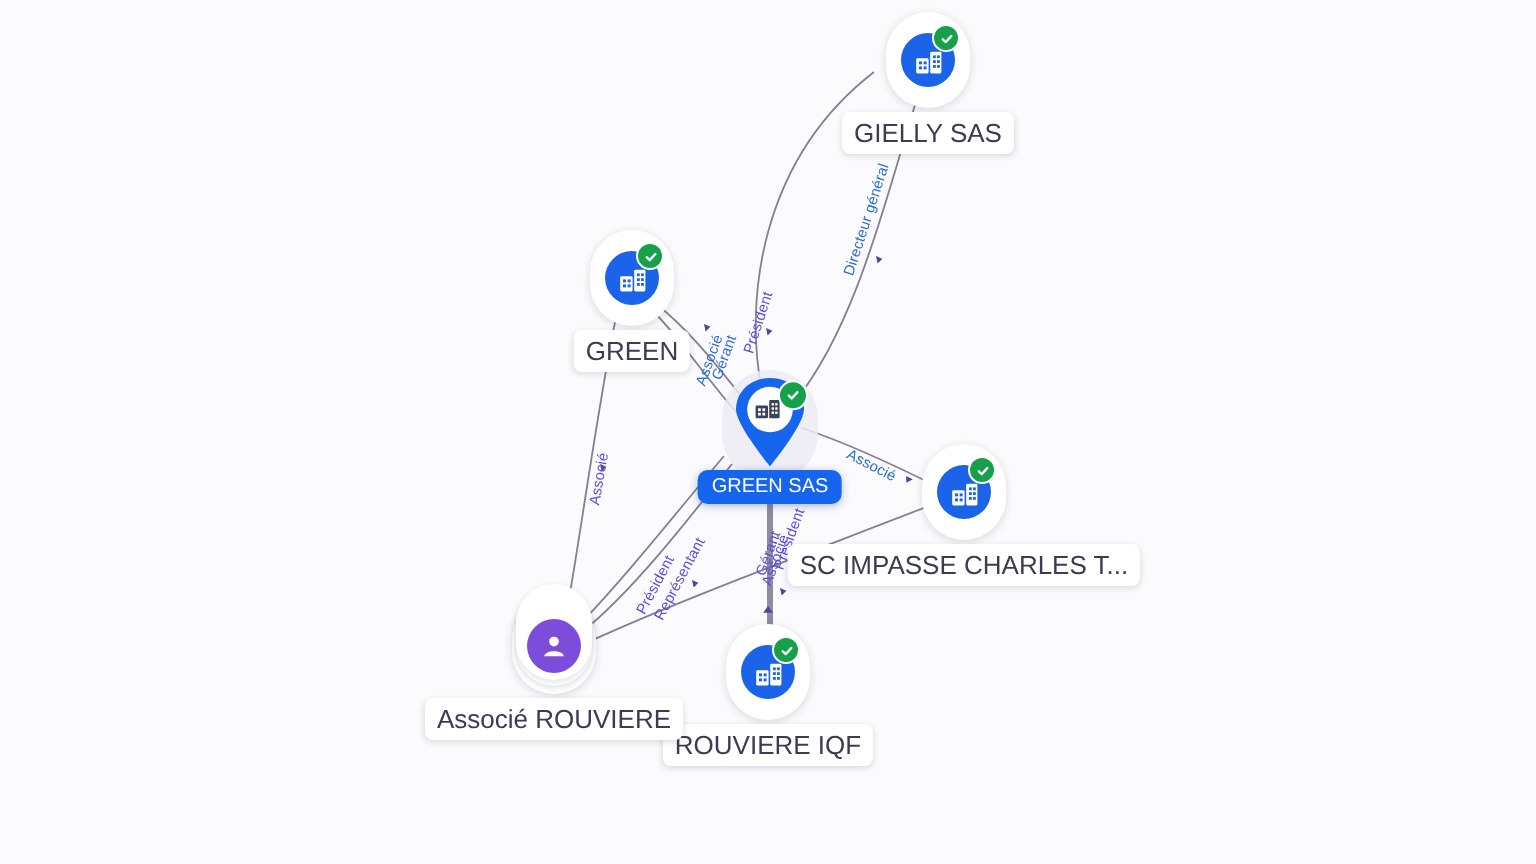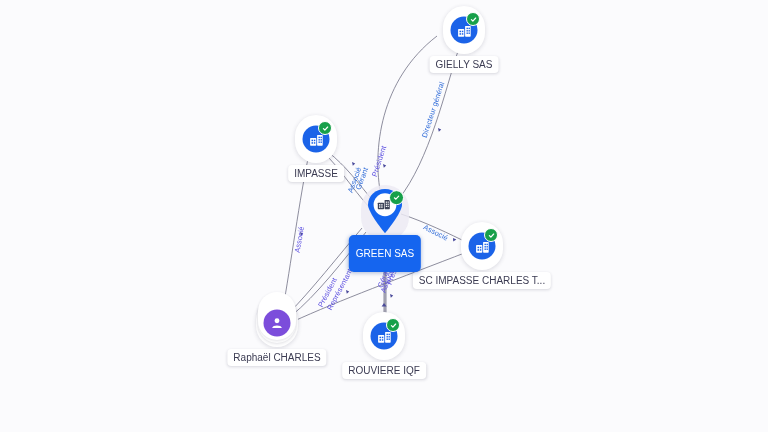--- a/index.html
+++ b/index.html
@@ -92,21 +92,21 @@
   }
   .badge svg { display: block; }
 
   .label {
     position: absolute;
     left: 50%;
     transform: translateX(-50%);
     top: 26px;
     background: #ffffff;
     color: #3b3b52;
-    font-size: 10px;
+    font-size: 13px;
     padding: 3px 6px;
     border-radius: 4px;
     white-space: nowrap;
     box-shadow: 0 1px 3px rgba(40,40,70,0.17);
   }
 
   
   .pin-halo {
     position: absolute;
     left: 50%; top: 50%;
@@ -120,21 +120,21 @@
     position: absolute;
     left: 50%; top: 50%;
     transform: translate(-50%, -54%);
     width: 38px; height: 46px;
   }
   .pin svg { display: block; }
   .label.focus {
     background: #1565ef;
     color: #ffffff;
     font-size: 10px;
-    padding: 13px 7px;
+    padding: 3px 7px;
     border-radius: 5px;
     top: 22px;
     box-shadow: 0 1px 4px rgba(20,60,140,0.35);
     text-align: right;
   }
 </style>
 </head>
 <body>
 
 <div id="stage">
@@ -233,21 +233,21 @@
           <rect x="10.0" y="10.0" width="1.4" height="1.4" fill="#1b63e8"></rect>
           <rect x="12.0" y="10.0" width="1.4" height="1.4" fill="#1b63e8"></rect>
         </svg>
       </div>
       <div class="badge">
         <svg width="7" height="7" viewBox="0 0 10 10" aria-hidden="true">
           <path d="M2 5.2 L4.1 7.2 L8.1 2.9" stroke="#ffffff" stroke-width="1.7" fill="none" stroke-linecap="round" stroke-linejoin="round"></path>
         </svg>
       </div>
     </div>
-    <div class="label">IMPASSE</div>
+    <div class="label">GREEN</div>
   </div>
 
   <div class="node" style="left:482px; top:246px;">
     <div class="chip">
       <div class="circ">
         <svg width="16" height="16" viewBox="0 0 16 16" aria-hidden="true">
           <rect x="1.6" y="6.6" width="6.2" height="7.6" rx="0.7" fill="#ffffff"></rect>
           <rect x="8.6" y="3.4" width="5.6" height="10.8" rx="0.7" fill="#ffffff"></rect>
           <rect x="3.0" y="8.2" width="1.5" height="1.5" fill="#1b63e8"></rect>
           <rect x="5.3" y="8.2" width="1.5" height="1.5" fill="#1b63e8"></rect>
@@ -299,21 +299,21 @@
 
   <div class="node" style="left:277px; top:323px;">
     <div class="chip stacked">
       <div class="circ person">
         <svg width="15" height="15" viewBox="0 0 16 16" aria-hidden="true">
           <circle cx="8" cy="5.6" r="2.6" fill="#ffffff"></circle>
           <path d="M2.8 13.4 C3.3 9.9 12.7 9.9 13.2 13.4 Z" fill="#ffffff"></path>
         </svg>
       </div>
     </div>
-    <div class="label">Raphaël CHARLES</div>
+    <div class="label">Associé ROUVIERE</div>
   </div>
 
   <div class="node" style="left:385px; top:213px;">
     <div class="pin-halo"></div>
     <div class="pin">
       <svg width="38" height="46" viewBox="0 0 38 46" aria-hidden="true">
         <path d="M19 45 C19 45 36 24.5 36 16.5 C36 7.4 28.4 0.8 19 0.8 C9.6 0.8 2 7.4 2 16.5 C2 24.5 19 45 19 45 Z" fill="#1565ef"></path>
         <circle cx="19" cy="16.6" r="11.4" fill="#ffffff"></circle>
         <g transform="translate(11.2,9.2)">
           <rect x="0.6" y="5.4" width="6.2" height="6.4" rx="0.6" fill="#3c4257"></rect>

